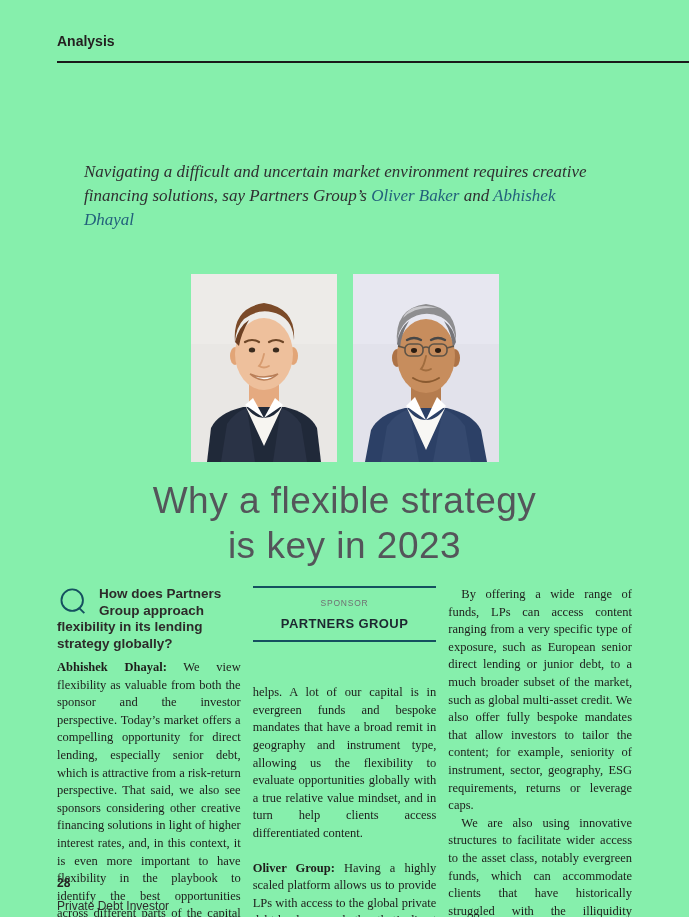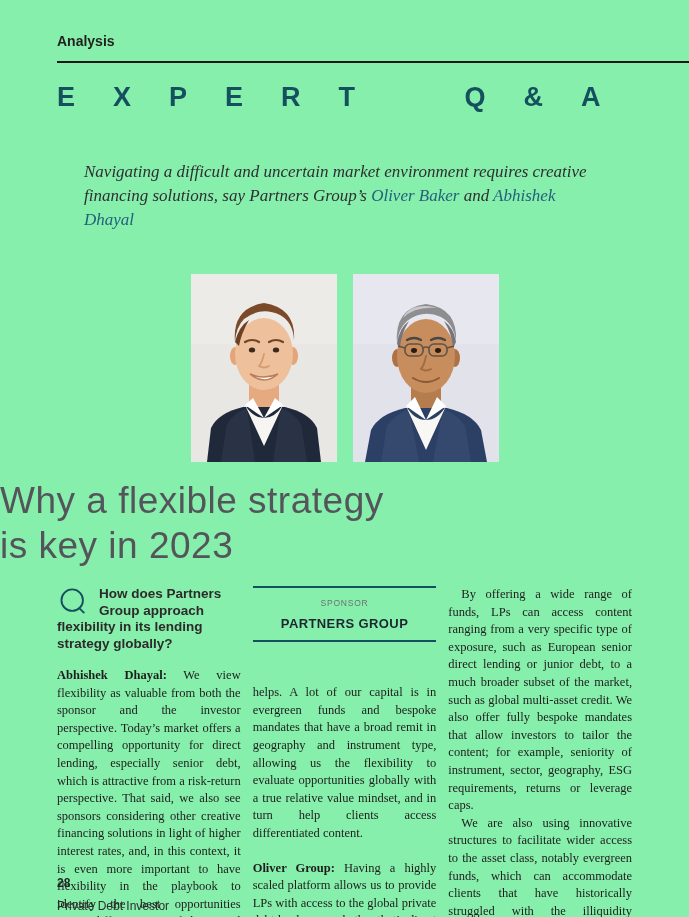--- a/index.html
+++ b/index.html
@@ -54,21 +54,21 @@
     position: absolute;
     left: 0; right: 0; top: 274px;
     display: flex;
     justify-content: center;
     gap: 16px;
   }
   .photo { width: 146px; height: 188px; display: block; }
   .main-title {
     position: absolute;
     left: 0; right: 0; top: 478px;
-    text-align: left;
+    text-align: center;
     font-family: "Liberation Sans", sans-serif;
     font-weight: 300;
     font-size: 37px;
     line-height: 45px;
     color: #54555a;
     letter-spacing: 0.5px;
   }
   .columns {
     position: absolute;
     left: 57px; top: 586px;
@@ -83,21 +83,21 @@
     text-align: justify;
     hyphens: auto;
   }
   .question {
     font-family: "Liberation Sans", sans-serif;
     font-weight: 700;
     font-size: 13.5px;
     line-height: 16.5px;
     color: #2d2b2a;
     text-align: left;
-    margin-bottom: 15px;
+    margin-bottom: 7px;
   }
   .q-glyph {
     float: left;
     width: 36px; height: 28px;
     margin: 2px 6px 2px 0;
   }
   .para { margin: 0; }
   .para.indent { text-indent: 13px; }
   .speaker { font-weight: 700; }
   .para.gap-top { margin-top: 17px; }
@@ -138,21 +138,20 @@
   .footer .dot { font-size: 9px; position: relative; top: -1px; }
 </style>
 </head>
 <body>
 
 <div class="page">
 
   <div class="section-label">Analysis</div>
   <div class="top-rule"></div>
 
-  <div class="expert-heading">EXPERT Q&amp;A</div>
 
   <div class="subtitle">
     <span>Navigating a difficult and uncertain market environment requires creative financing solutions, say Partners Group’s </span><span class="name">Oliver Baker</span><span> and </span><span class="name">Abhishek Dhayal</span>
   </div>
 
   <div class="photos">
     <svg class="photo" viewBox="0 0 146 188" aria-hidden="true">
       <rect width="146" height="188" fill="#e9e7e4"></rect>
       <rect x="0" y="0" width="146" height="70" fill="#edebe8"></rect>
       <rect x="58" y="98" width="30" height="40" fill="#e5aa80"></rect>

